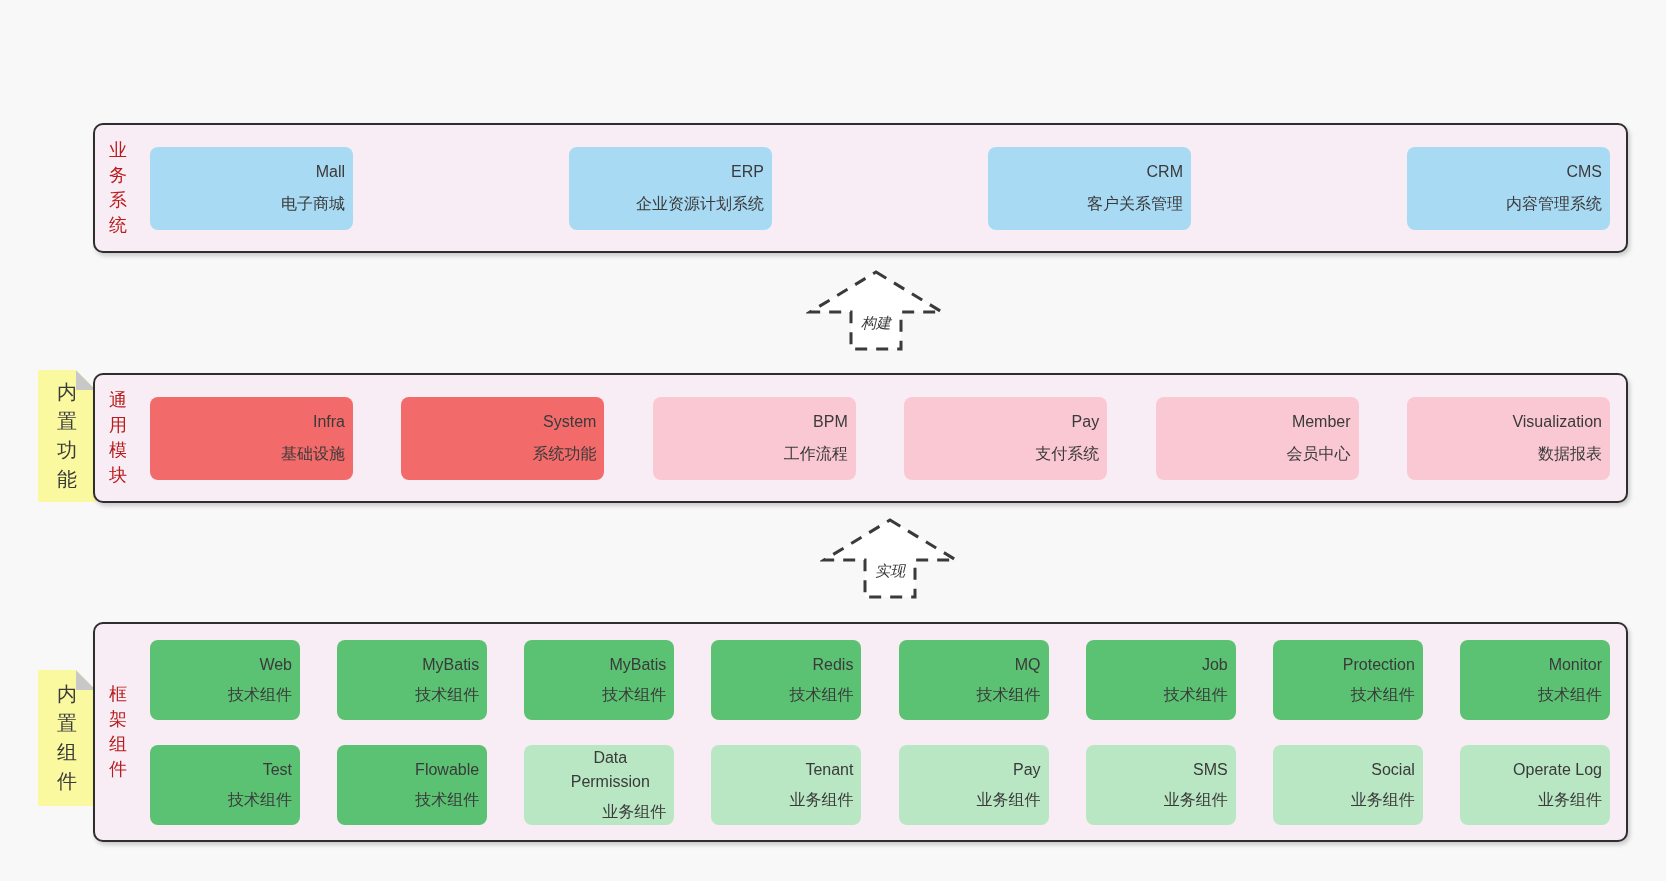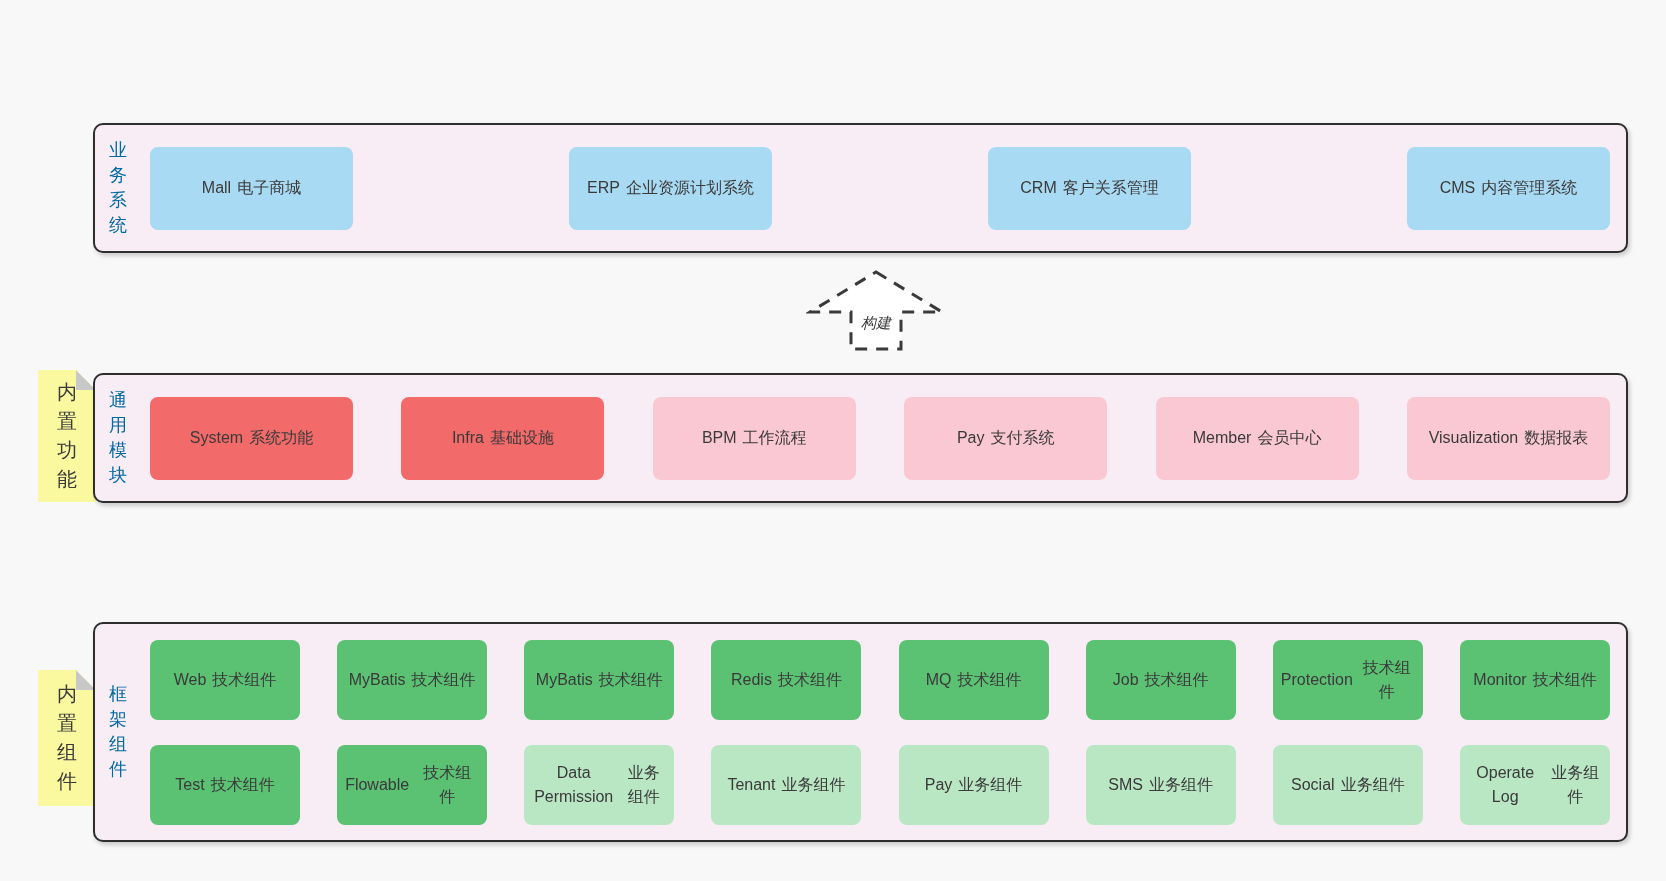--- a/index.html
+++ b/index.html
@@ -32,40 +32,41 @@
   .band-framework{top:622px;height:220px;}
 
   .band-label{
     align-self:center;
     width:20px;
     margin-left:13px;
     font-size:18px;
     line-height:1.38;
     text-align:center;
     word-break:break-all;
-    color:#0369a1;
+    color:#b91c1c;
   }
   .band-content{
     flex:1;
     display:flex;
     flex-direction:column;
     justify-content:center;
     gap:25px;
     padding:0 16px 0 22px;
   }
   .box-row{display:flex;justify-content:space-between;}
 
   
   .box{
     box-sizing:border-box;
     height:83px;
     border-radius:8px;
     display:flex;
+    flex-direction:column;
     justify-content:center;
-    align-items:center;
+    align-items:flex-end;
     text-align:center;
     font-size:16px;
     line-height:1.6;
     color:#3a3a3a;
     padding:0 8px;
     gap:6px;
   }
   .band-business .box,.band-common .box{width:203px;}
   .band-framework .box{width:150px;height:80px;line-height:1.5;}
   .band-framework .box-name{max-width:112px;}
@@ -175,47 +176,53 @@
       <polygon points="70,4 136,44 95,44 95,81 45,81 45,44 4,44"></polygon>
     </svg>
     <span class="arrow-label">构建</span>
   </div>
 
   <section class="band band-common">
     <div class="band-label">通用模块</div>
     <div class="band-content">
       <div class="box-row">
         <div class="box" data-color="red">
+          <div class="box-name">Infra</div>
+          <div class="box-desc">基础设施</div>
+        </div>
+        <div class="box" data-color="red">
           <div class="box-name">System</div>
           <div class="box-desc">系统功能</div>
         </div>
-        <div class="box" data-color="red">
-          <div class="box-name">Infra</div>
-          <div class="box-desc">基础设施</div>
-        </div>
         <div class="box" data-color="pink">
           <div class="box-name">BPM</div>
           <div class="box-desc">工作流程</div>
         </div>
         <div class="box" data-color="pink">
           <div class="box-name">Pay</div>
           <div class="box-desc">支付系统</div>
         </div>
         <div class="box" data-color="pink">
           <div class="box-name">Member</div>
           <div class="box-desc">会员中心</div>
         </div>
         <div class="box" data-color="pink">
           <div class="box-name">Visualization</div>
           <div class="box-desc">数据报表</div>
         </div>
       </div>
     </div>
   </section>
 
+  <div class="arrow arrow-impl">
+    <svg viewBox="0 0 140 84" aria-hidden="true">
+      <polygon points="70,4 136,44 95,44 95,81 45,81 45,44 4,44"></polygon>
+    </svg>
+    <span class="arrow-label">实现</span>
+  </div>
 
   <section class="band band-framework">
     <div class="band-label">框架组件</div>
     <div class="band-content">
       <div class="box-row">
         <div class="box" data-color="green">
           <div class="box-name">Web</div>
           <div class="box-desc">技术组件</div>
         </div>
         <div class="box" data-color="green">

